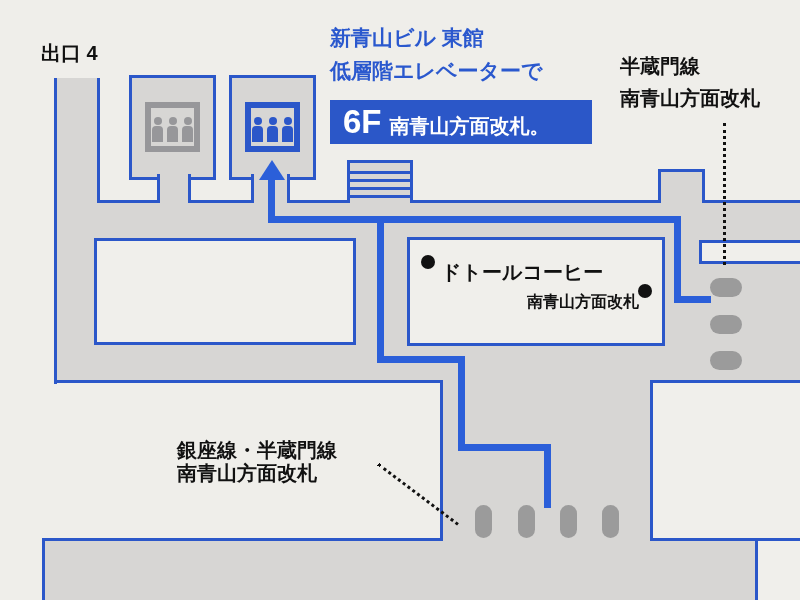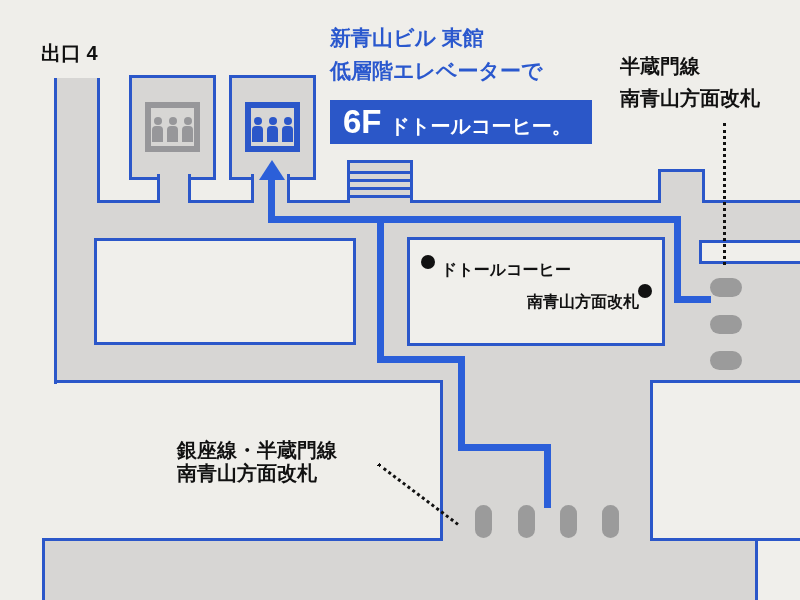--- a/index.html
+++ b/index.html
@@ -161,25 +161,25 @@
   <div class="dot" style="left:421px;top:255px;"></div>
   <div class="dot" style="left:638px;top:284px;"></div>
 
   <div class="t z7" style="left:41px;top:43px;font-size:20px;">出口 4</div>
 
   <div class="t blue-t z7" style="left:330px;top:60px;font-size:21px;">低層階エレベーターで</div>
   <div class="t blue-t z7" style="left:330px;top:27px;font-size:21px;">新青山ビル 東館</div>
 
   <div class="banner">
     <span class="floor">6F</span>
-    <span class="msg">ドトールコーヒー。</span>
+    <span class="msg">南青山方面改札。</span>
   </div>
 
   <div class="t z7" style="left:620px;top:56px;font-size:20px;">半蔵門線</div>
   <div class="t z7" style="left:620px;top:88px;font-size:20px;">南青山方面改札</div>
 
-  <div class="t z7" style="left:441px;top:262px;font-size:16px;">ドトールコーヒー</div>
+  <div class="t z7" style="left:441px;top:262px;font-size:20px;">ドトールコーヒー</div>
   <div class="t z7" style="left:527px;top:294px;font-size:16px;">南青山方面改札</div>
 
   <div class="t z7" style="left:177px;top:440px;font-size:20px;">銀座線・半蔵門線</div>
   <div class="t z7" style="left:177px;top:463px;font-size:20px;">南青山方面改札</div>
 
 </div>
 
 </body></html>

